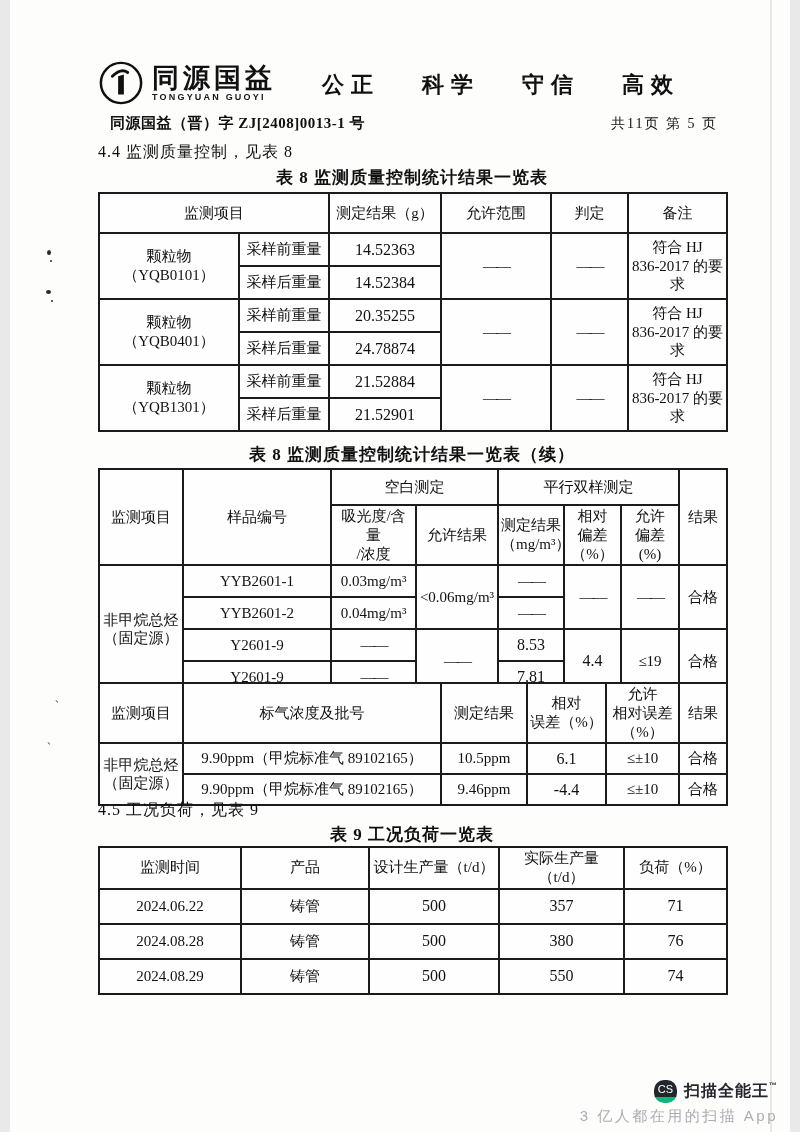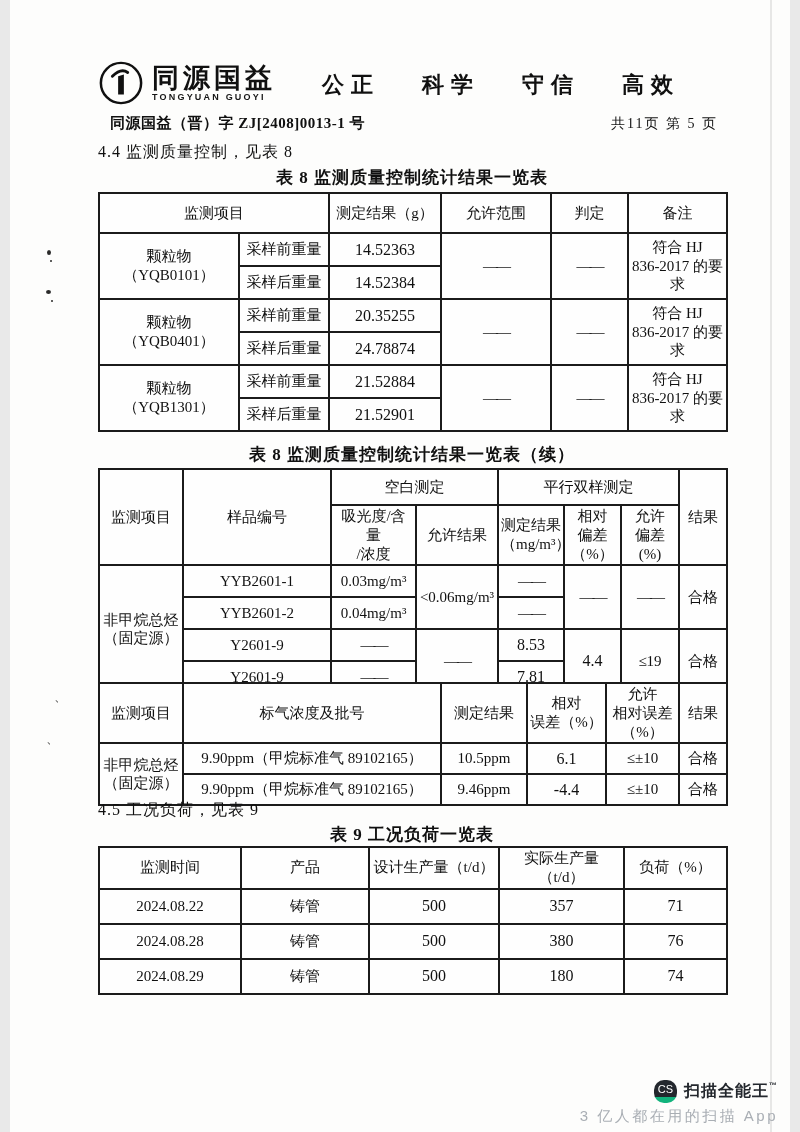--- a/index.html
+++ b/index.html
@@ -262,38 +262,38 @@
       </colgroup>
     <tbody>
         <tr style="height:38px">
       <th>监测时间</th>
       <th>产品</th>
       <th>设计生产量（t/d）</th>
       <th>实际生产量（t/d）</th>
       <th>负荷（%）</th>
     </tr>
     <tr style="height:35px">
-      <td>2024.08.22</td>
+      <td>2024.06.22</td>
       <td>铸管</td>
       <td class="num">500</td>
       <td class="num">357</td>
       <td class="num">71</td>
     </tr>
     <tr style="height:35px">
       <td>2024.08.28</td>
       <td>铸管</td>
       <td class="num">500</td>
       <td class="num">380</td>
       <td class="num">76</td>
     </tr>
     <tr style="height:35px">
       <td>2024.08.29</td>
       <td>铸管</td>
       <td class="num">500</td>
-      <td class="num">180</td>
+      <td class="num">550</td>
       <td class="num">74</td>
     </tr>
   </tbody>
     </table>
 
   <div class="scan-edge" style="right:18px; opacity:.55;"></div>
   <span class="speck" style="left:37px; top:250px; width:4px; height:5px;"></span>
   <span class="speck" style="left:40px; top:260px; width:2px; height:2px;"></span>
   <span class="speck" style="left:36px; top:290px; width:5px; height:4px;"></span>
   <span class="speck" style="left:41px; top:300px; width:2px; height:2px;"></span>

